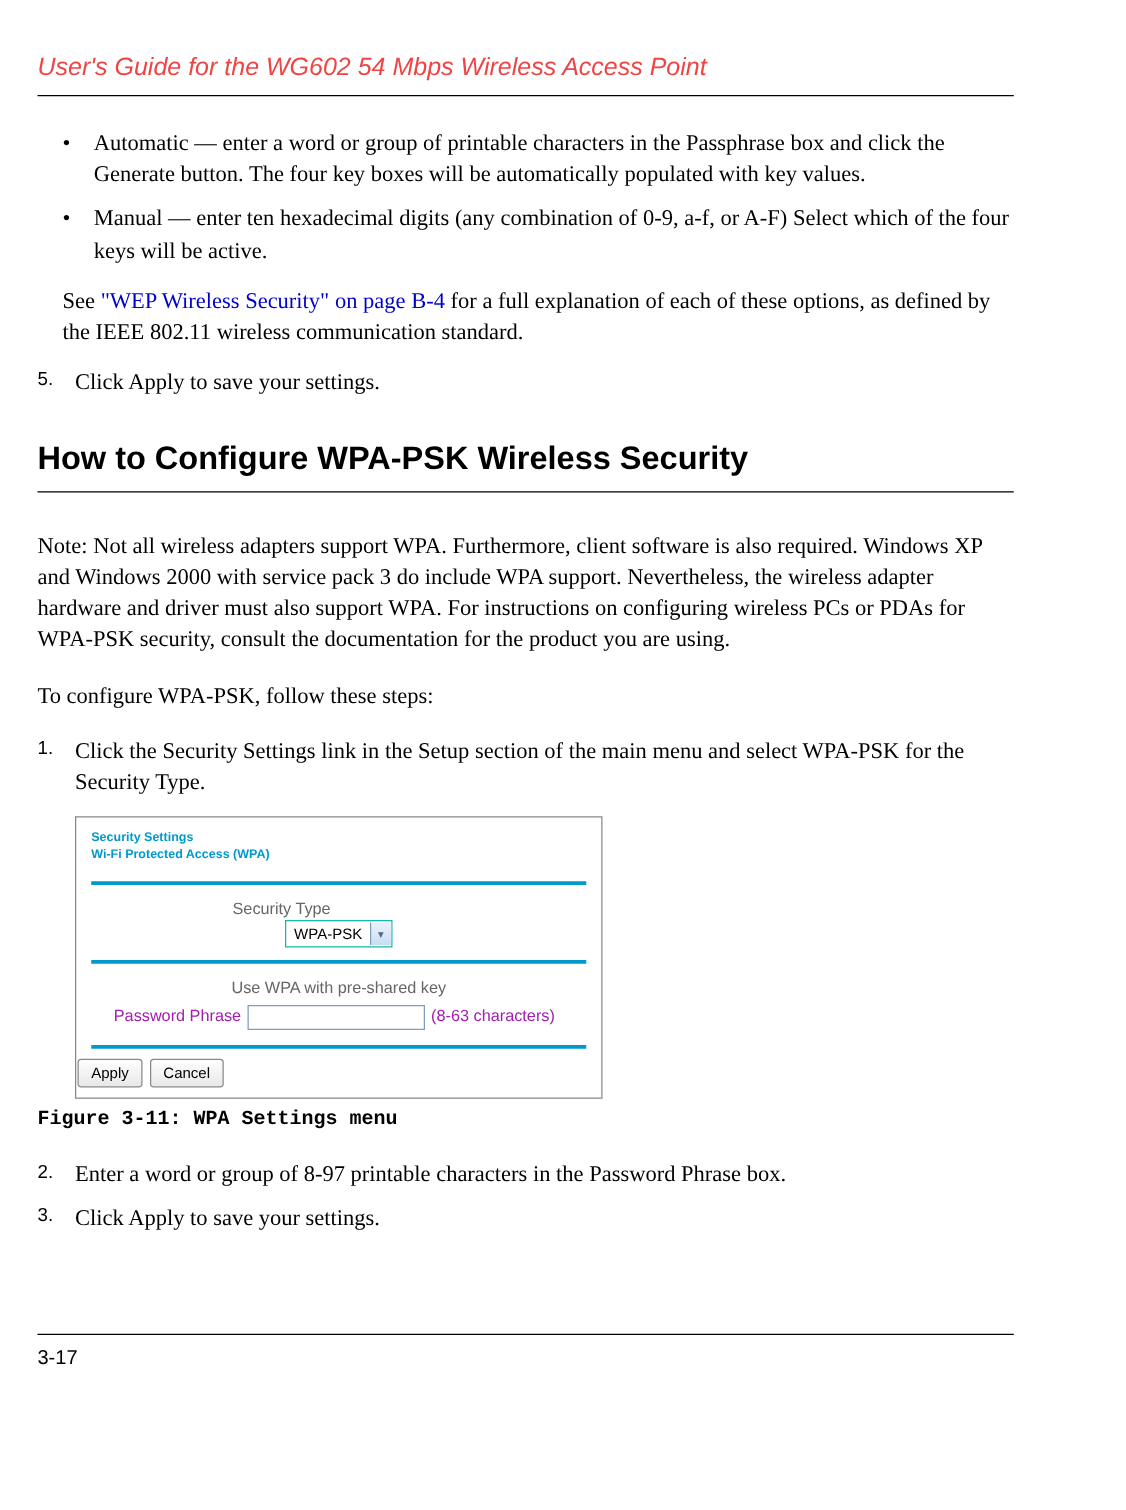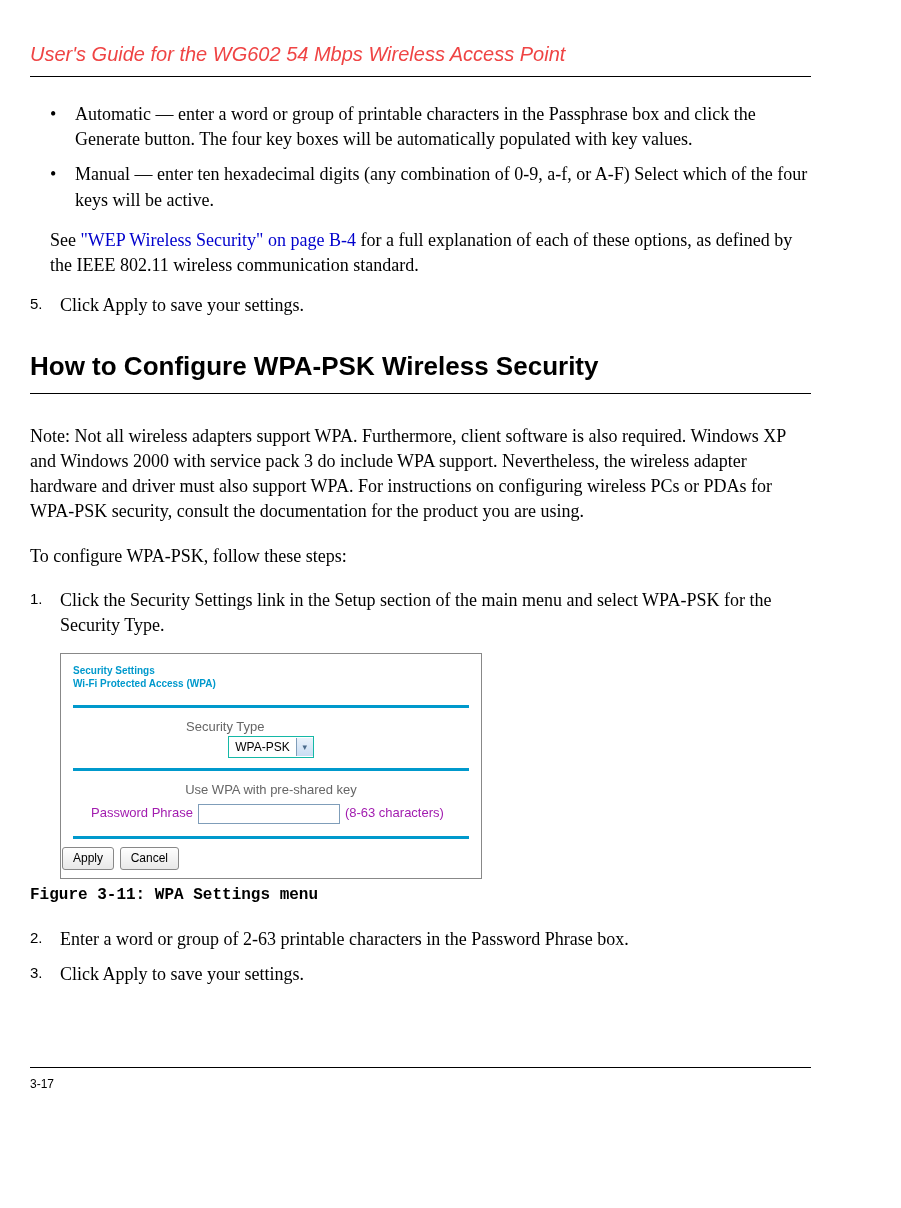--- a/index.html
+++ b/index.html
@@ -155,21 +155,21 @@
       font-size: 16px;
       margin: 5px 0 20px 0;
     }
     .footer {
       margin-top: 80px;
       border-top: 1px solid #000;
       padding-top: 8px;
       display: flex;
       justify-content: space-between;
       font-family: Arial, Helvetica, sans-serif;
-      font-size: 12px;
+      font-size: 16px;
     }
     .bold { font-weight: normal; }
   </style>
 </head>
 <body>
 
 <div class="header">
   <span>User's Guide for the WG602 54 Mbps Wireless Access Point</span>
 </div>
 
@@ -232,21 +232,21 @@
   <div class="figure-buttons">
     <span class="figure-btn">Apply</span>
     <span class="figure-btn">Cancel</span>
   </div>
 </div>
 
 <div class="figure-caption">Figure 3-11: WPA Settings menu</div>
 
 <div class="numbered-item">
   <div class="numbered-marker">2.</div>
-  <div class="numbered-text">Enter a word or group of 2-63 printable characters in the Password Phrase box.</div>
+  <div class="numbered-text">Enter a word or group of 8-97 printable characters in the Password Phrase box.</div>
 </div>
 
 <div class="numbered-item">
   <div class="numbered-marker">3.</div>
   <div class="numbered-text">
     <span>Click </span><span class="bold">Apply</span><span> to save your settings.</span>
   </div>
 </div>
 
 <div class="footer">

